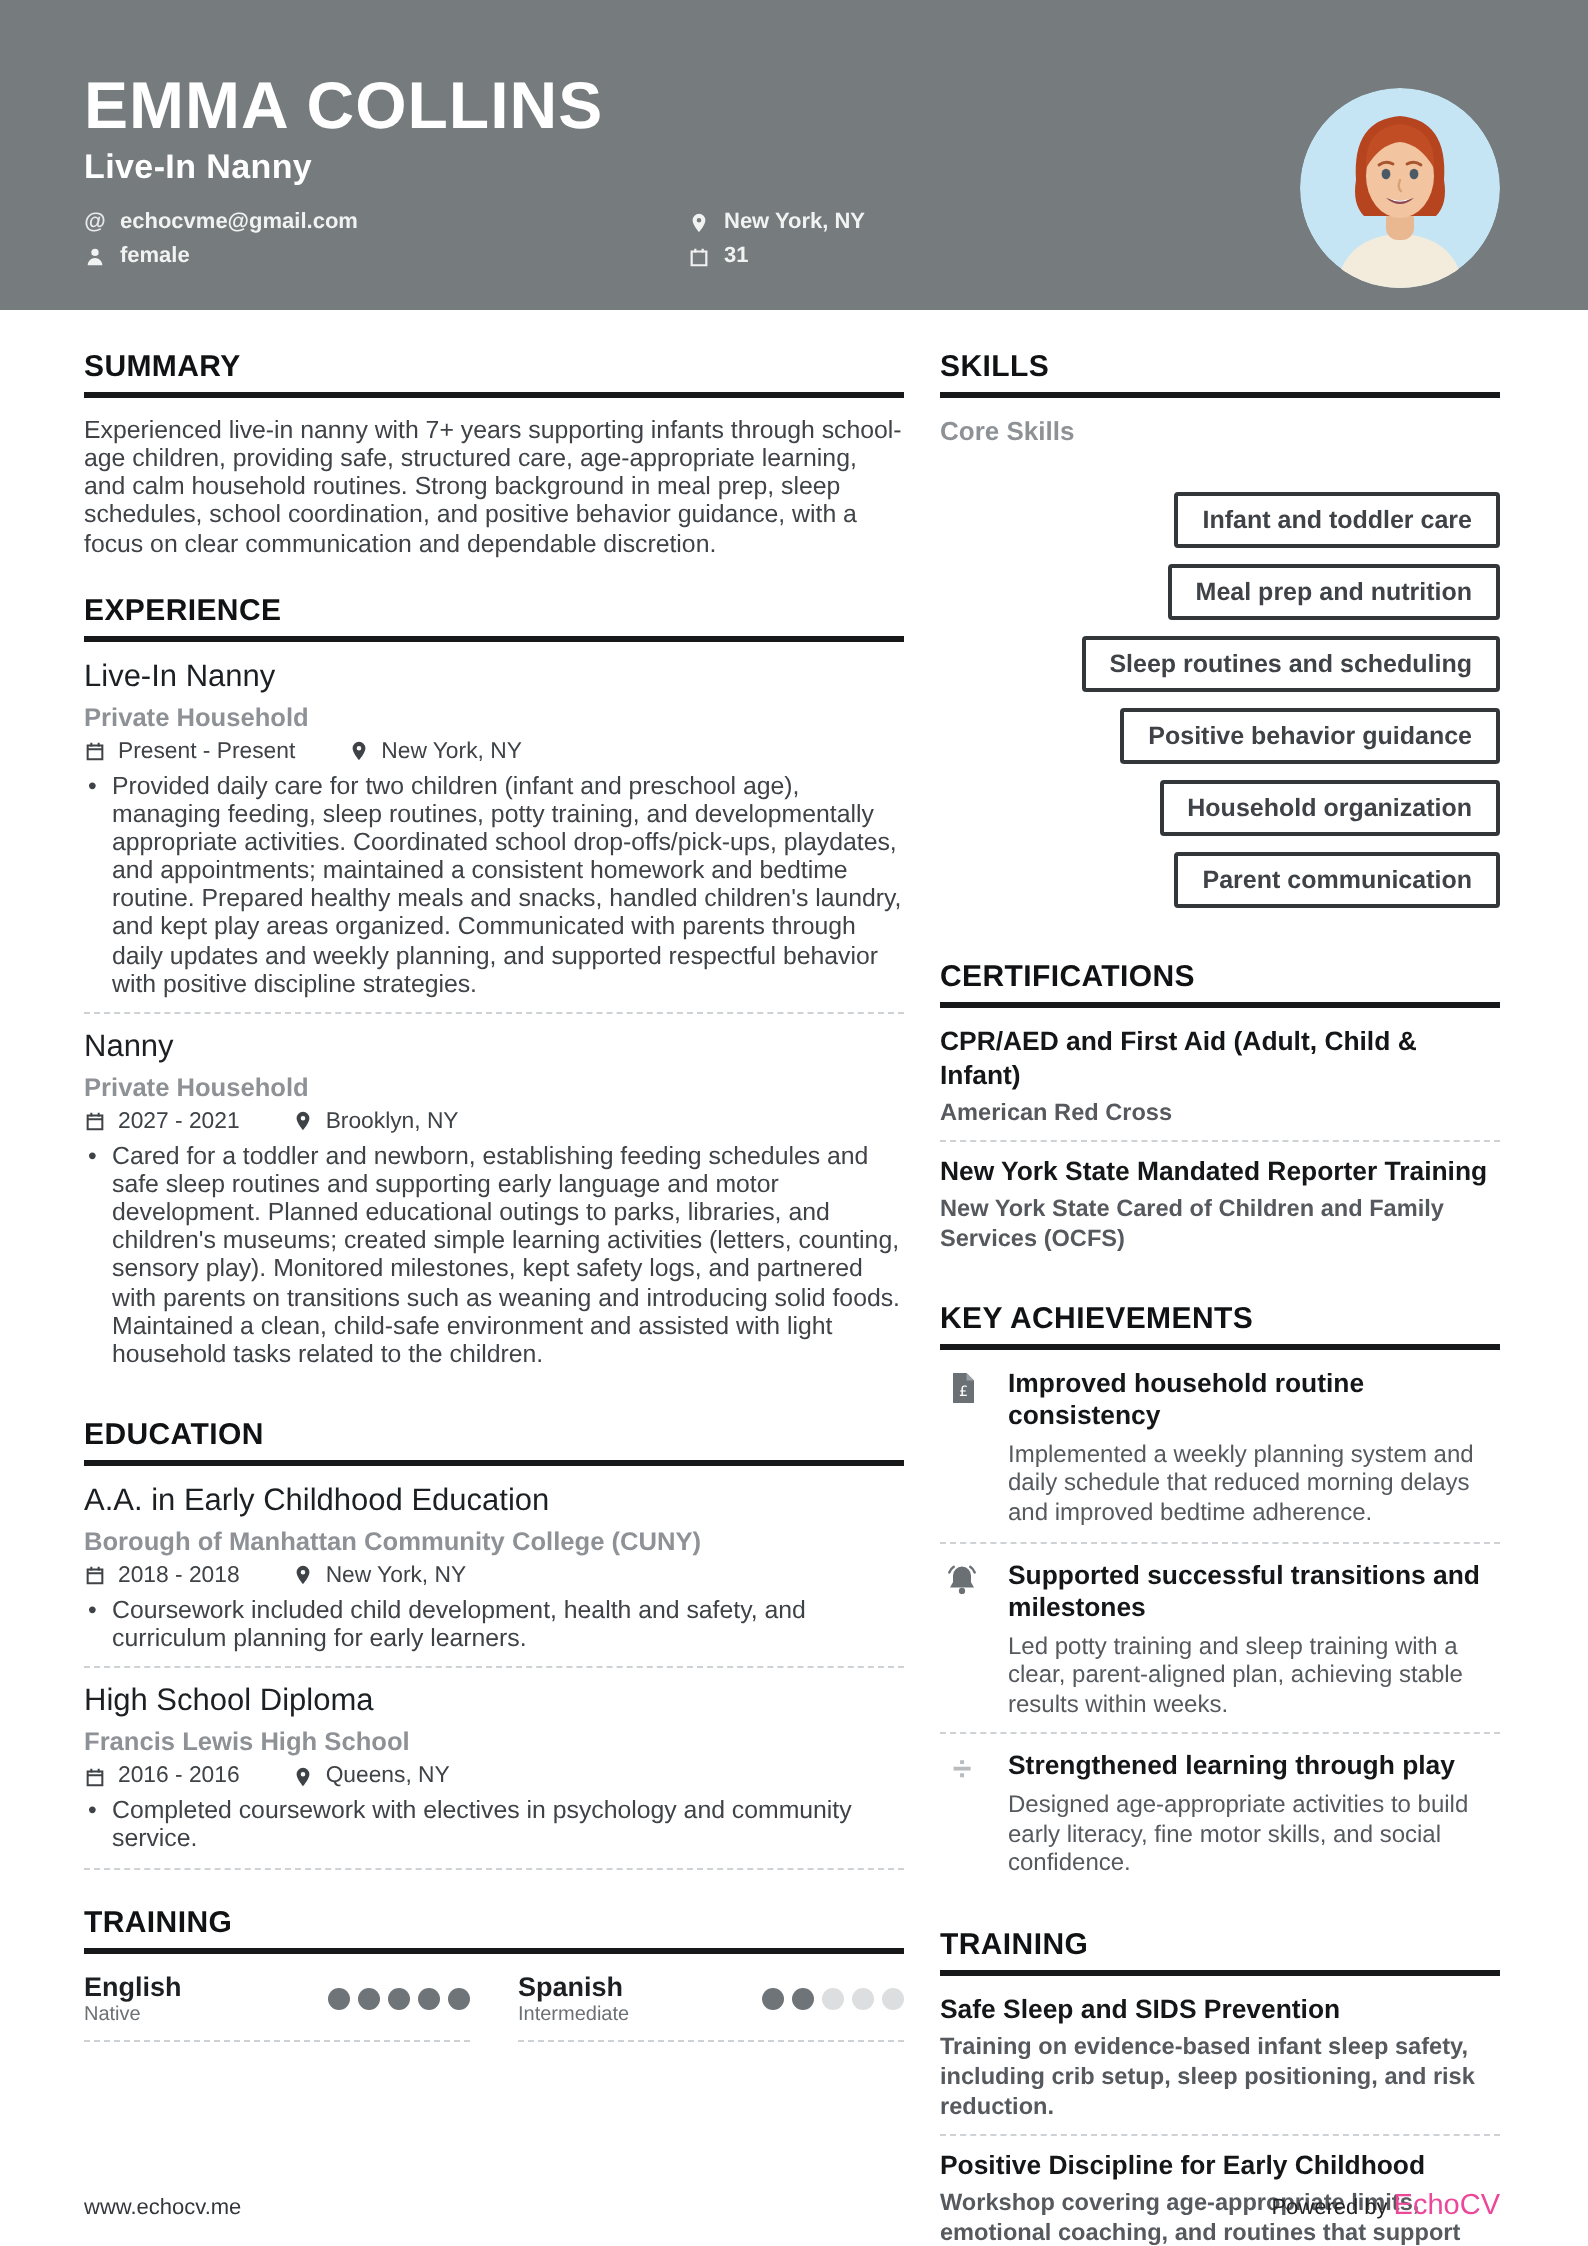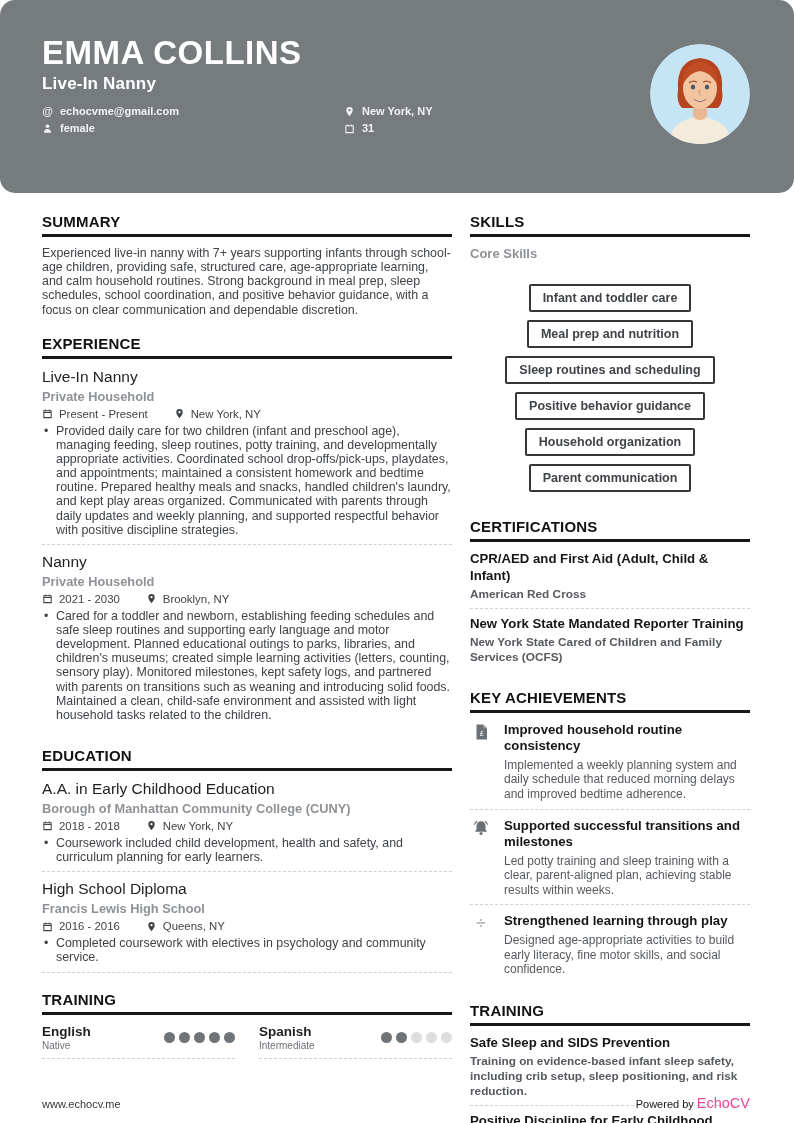--- a/index.html
+++ b/index.html
@@ -5,22 +5,22 @@
   * { margin:0; padding:0; box-sizing:border-box; }
   html,body { background:#e8e8e8; }
   body { font-family:"Liberation Sans", sans-serif; }
   .page {
     position:relative; width:794px; height:1123px; margin:0 auto;
     background:#ffffff; overflow:hidden; color:#3f4347;
   }
 
   
   .header {
-    position:relative; width:100%; height:193px;
-    background:#767b7e; color:#fff; padding:36px 44px 0 42px;border-radius:15px;
+    position:relative; width:100%; height:155px;
+    background:#767b7e; color:#fff; padding:36px 44px 0 42px;
   }
   .name { font-size:33px; font-weight:800; letter-spacing:.5px; line-height:1.05; }
   .job-title { font-size:17px; font-weight:700; margin-top:3px; letter-spacing:.2px; }
   .contact-grid {
     display:grid; grid-template-columns:302px auto; grid-auto-rows:17px;
     margin-top:9px; font-size:11px; font-weight:700; color:#f1f2f2;
   }
   .contact-item { display:flex; align-items:center; gap:7px; white-space:nowrap; }
   .cicon { width:11px; height:11px; display:inline-flex; align-items:center; justify-content:center; flex:0 0 auto; }
   .at-glyph { font-size:11px; font-weight:700; color:#e8e9e9; line-height:1; }
@@ -59,21 +59,21 @@
   .dot { width:11px; height:11px; border-radius:50%; background:#dcdee0; }
   .dot.filled { background:#6e7478; }
 
   
   .skill-group-label { font-size:13px; font-weight:700; color:#8e9296; margin-bottom:23px; }
   .pill {
     display:inline-block; border:2px solid #33373a; border-radius:2px;
     padding:5px 12px; font-size:12.5px; font-weight:700; color:#3f4347;
     margin-bottom:8px; background:#fff;
   }
-  .pill-wrap { display:flex; flex-direction:column; align-items:center; }
+  .pill-wrap { display:flex; flex-direction:column; align-items:flex-end; }
 
   
   .cert { padding-bottom:6px; margin-bottom:7px; }
   .cert.dashed { border-bottom:1px dashed #cfd2d4; }
   .cert-title { font-size:13.2px; font-weight:700; color:#141618; line-height:1.25; margin-bottom:3px; }
   .cert-issuer { font-size:11.8px; color:#565a5e; line-height:1.25;font-weight:bold; }
 
   
   .ach { display:flex; gap:12px; padding-bottom:7px; margin-bottom:8px; }
   .ach.dashed { border-bottom:1px dashed #cfd2d4; }
@@ -200,21 +200,21 @@
         <div class="item">
           <div class="item-title">Nanny</div>
           <div class="item-org">Private Household</div>
           <div class="meta-row">
             <span class="micon">
               <svg width="11" height="11" viewBox="0 0 24 24">
                   <path d="M4 6h16v15H4z" fill="none" stroke="#3f4347" stroke-width="2.2"></path>
                   <path d="M8 3v4M16 3v4M4 10h16" stroke="#3f4347" stroke-width="2.2"></path>
                 </svg>
             </span>
-            <span>2021 - 2030</span>
+            <span>2027 - 2021</span>
             <span class="meta-gap"></span>
             <span class="micon">
               <svg width="11" height="11" viewBox="0 0 24 24">
                   <path d="M12 2a7 7 0 0 0-7 7c0 5 7 13 7 13s7-8 7-13a7 7 0 0 0-7-7zm0 9.5A2.5 2.5 0 1 1 12 6.5a2.5 2.5 0 0 1 0 5z" fill="#3f4347"></path>
                 </svg>
             </span>
             <span>Brooklyn, NY</span>
           </div>
           <div class="bullet">Cared for a toddler and newborn, establishing feeding schedules and safe sleep routines and supporting early language and motor development. Planned educational outings to parks, libraries, and children's museums; created simple learning activities (letters, counting, sensory play). Monitored milestones, kept safety logs, and partnered with parents on transitions such as weaning and introducing solid foods. Maintained a clean, child-safe environment and assisted with light household tasks related to the children.</div>
         </div>

